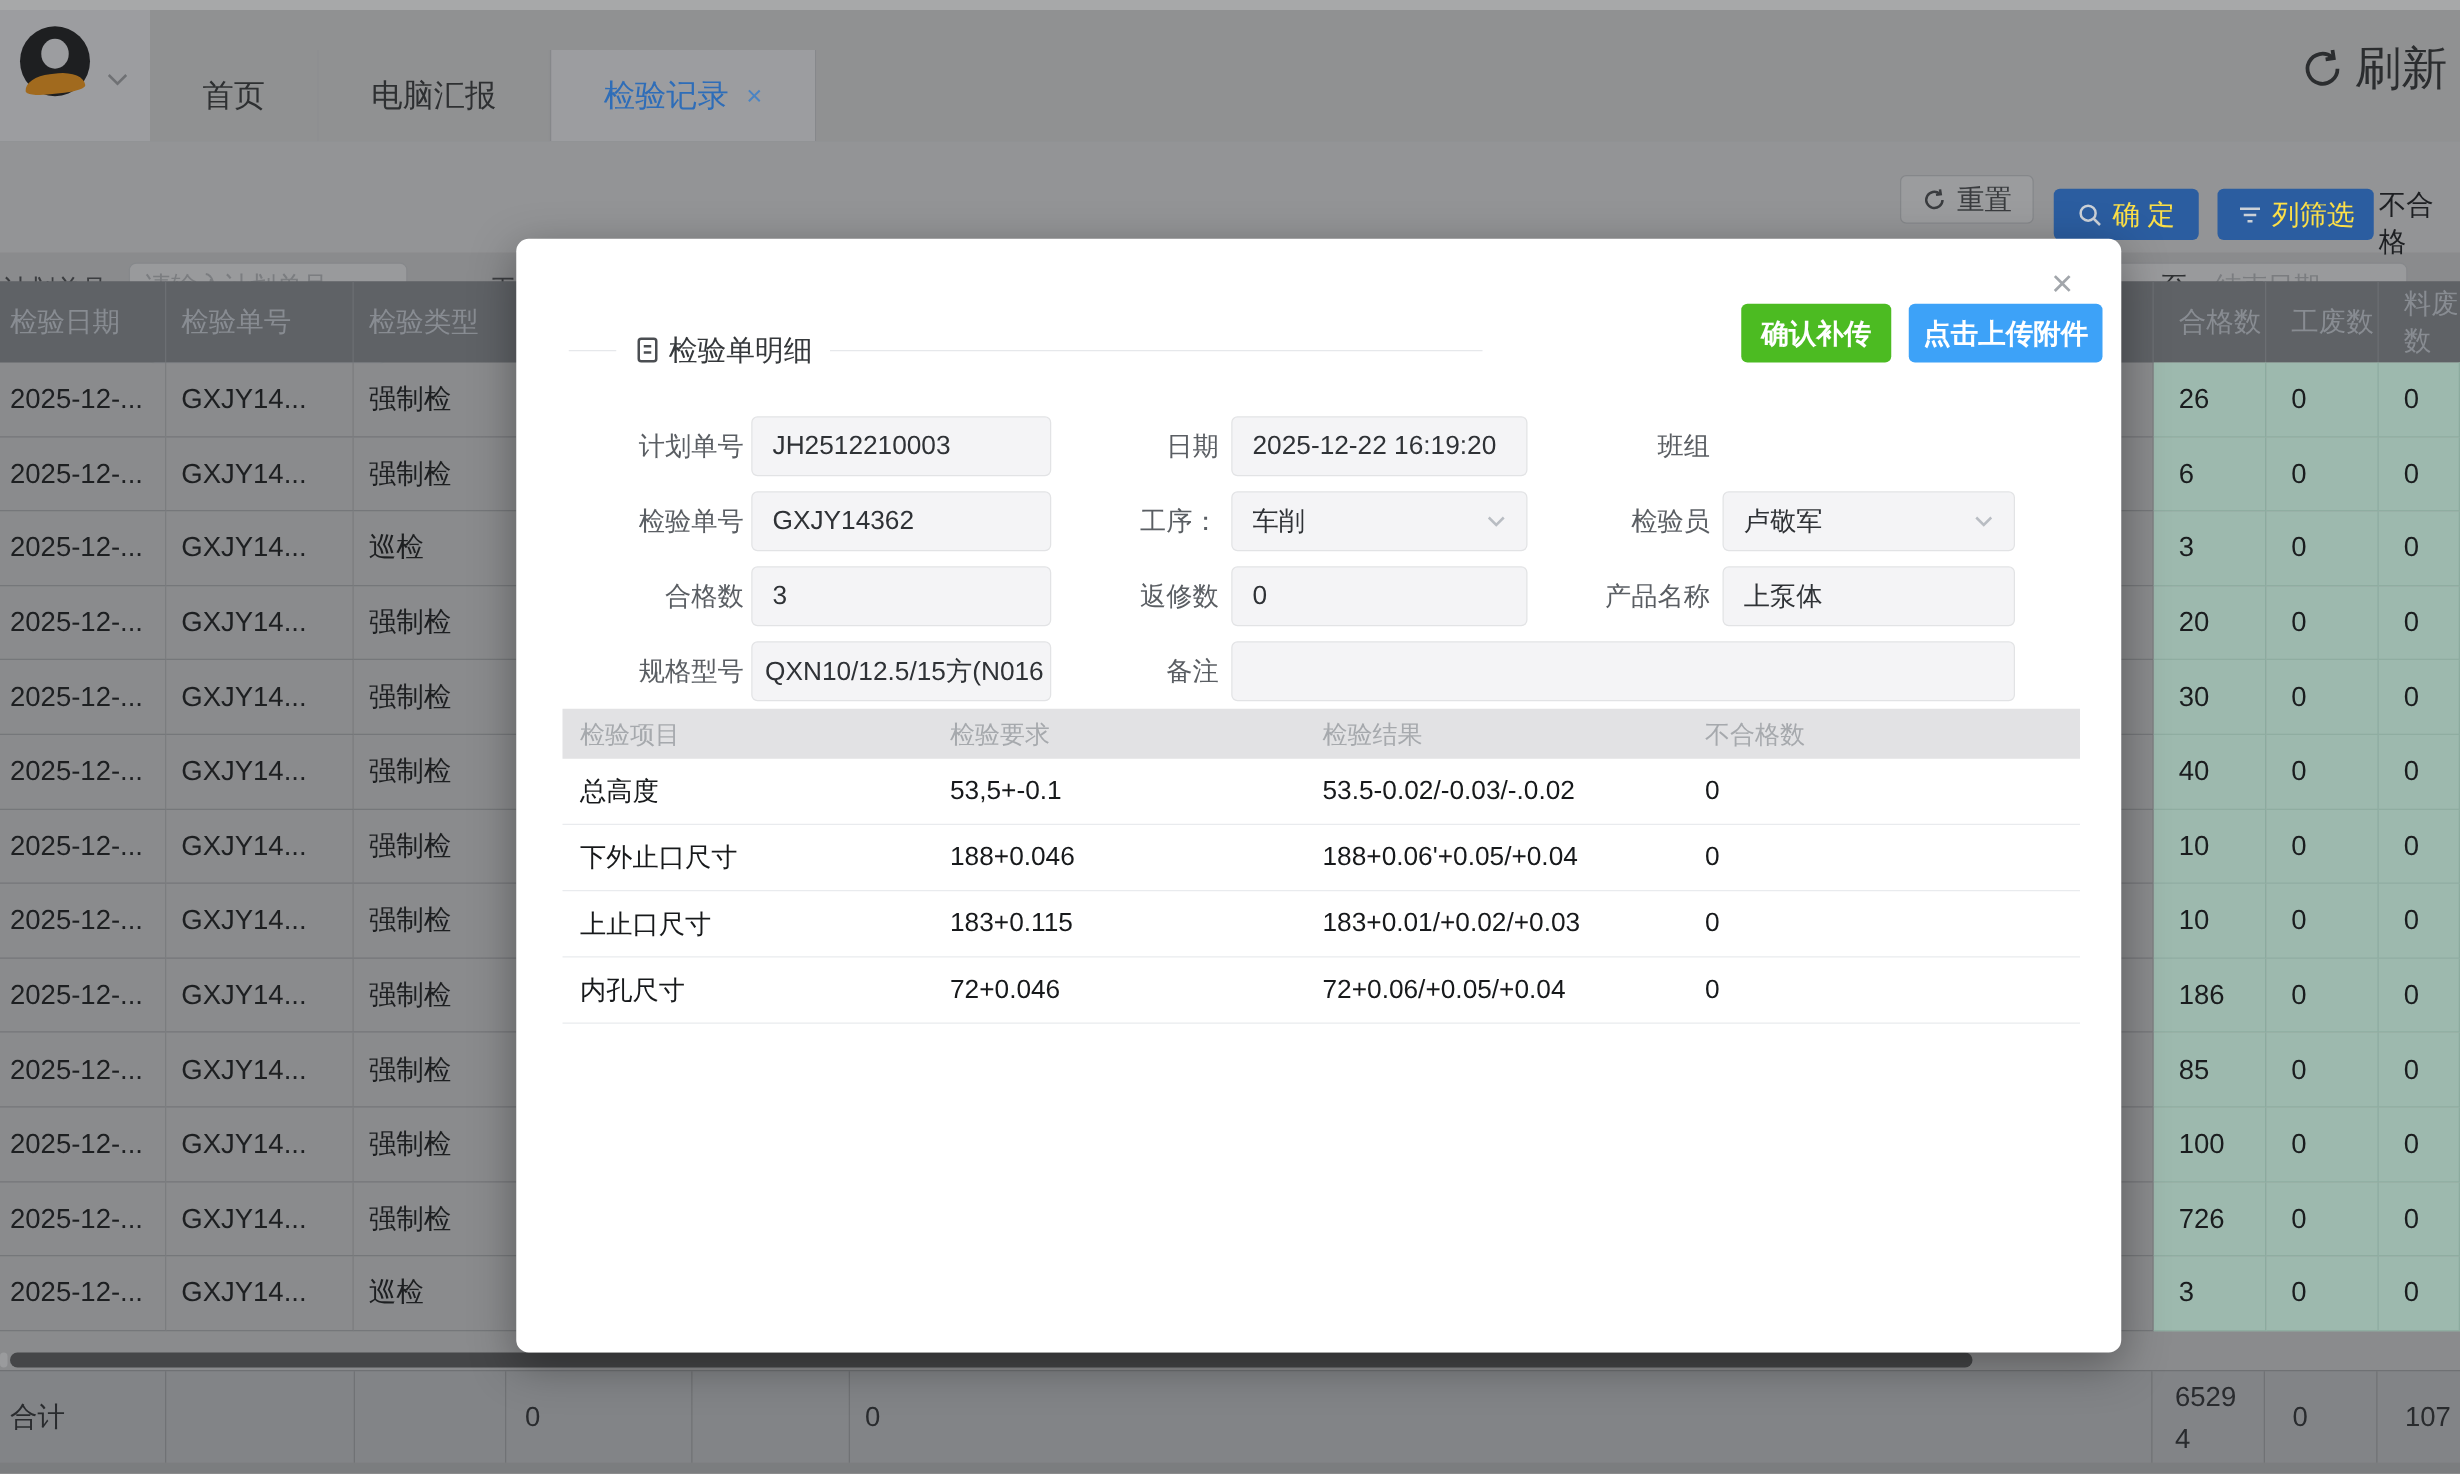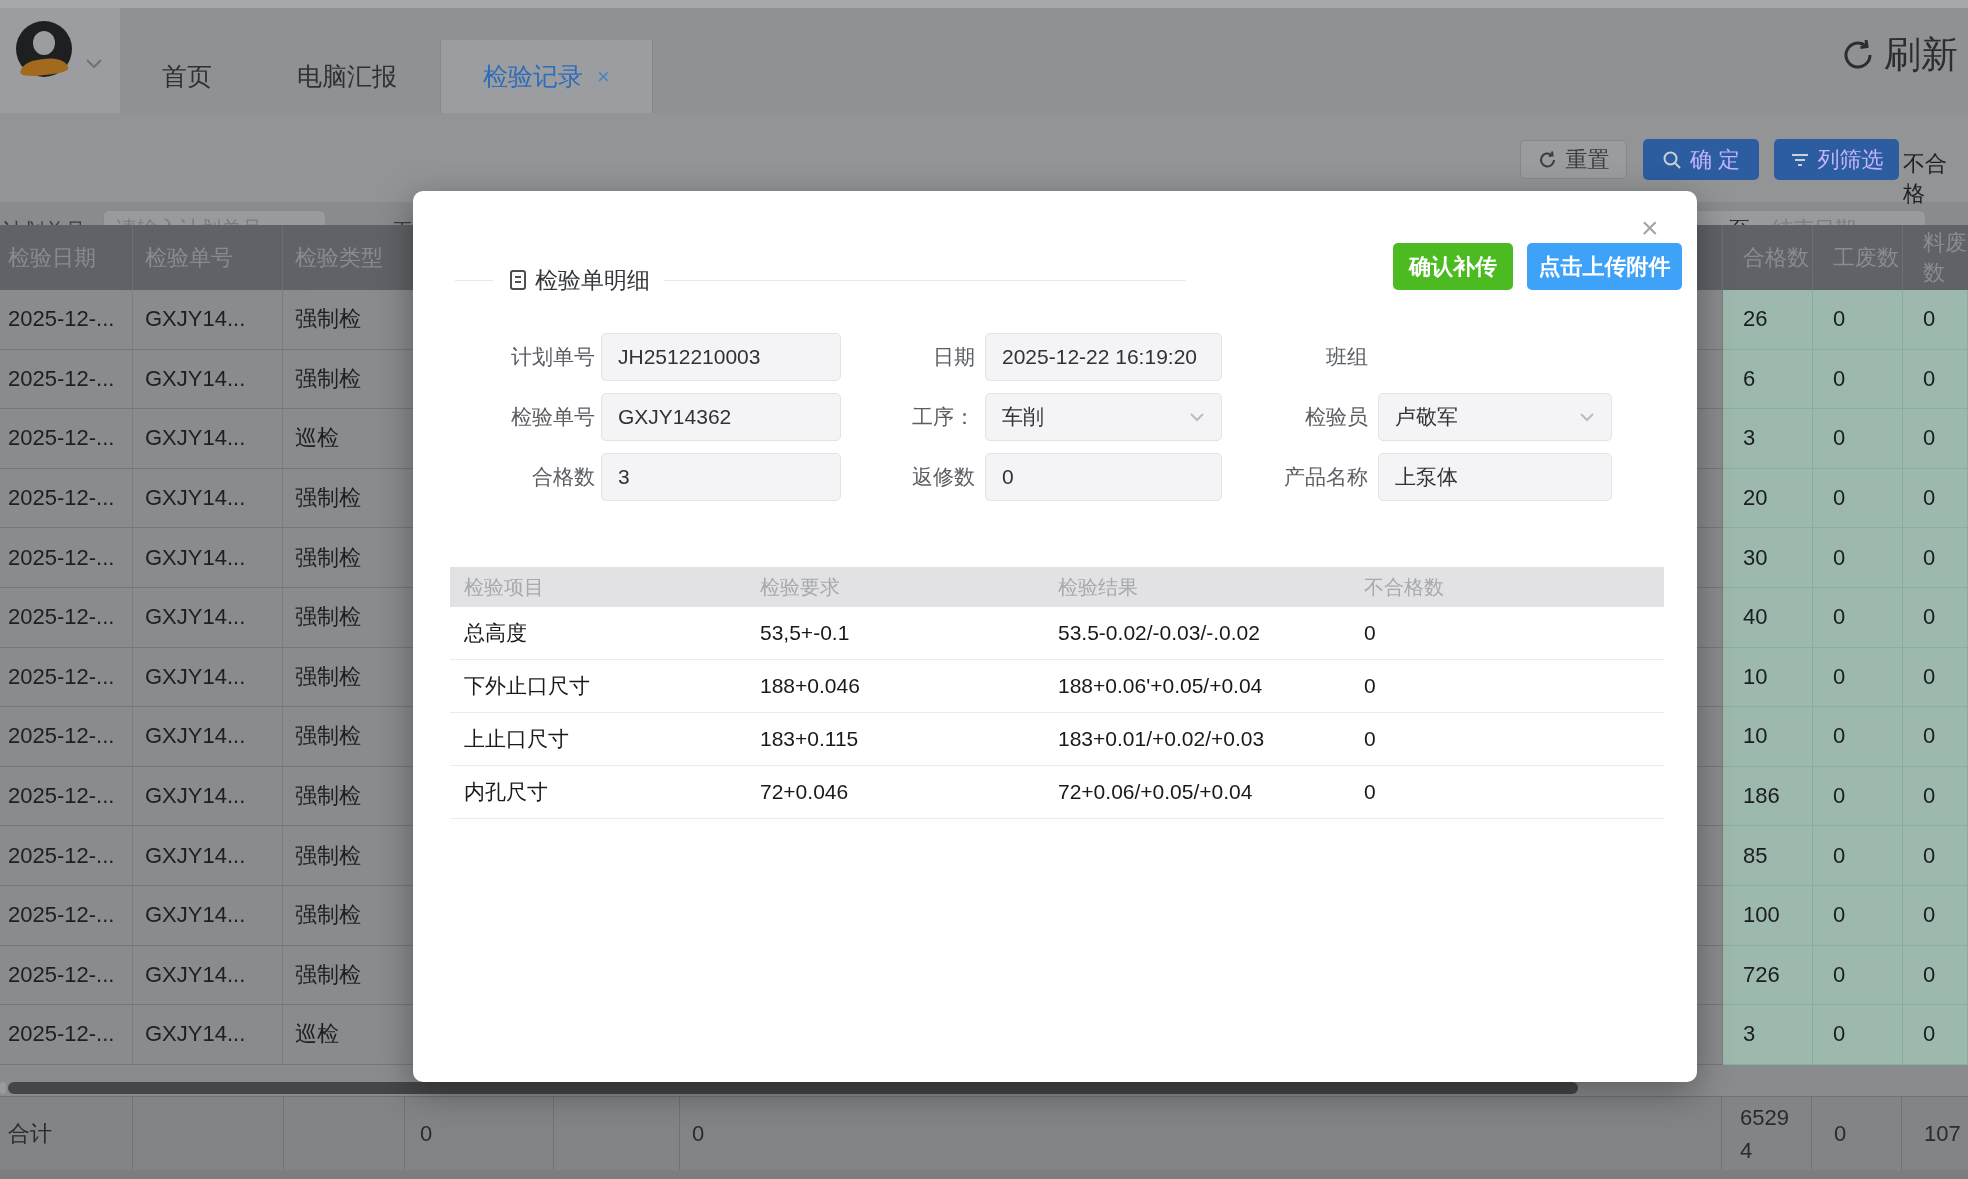--- a/index.html
+++ b/index.html
@@ -22,21 +22,21 @@
   .refresh{position:absolute;right:10px;top:22px;display:flex;align-items:center;gap:8px;color:#2b2d2f;font-size:37px;font-weight:500;}
 
   
   .filter-panel{position:absolute;left:0;top:113px;width:1968px;height:89px;background:#939496;}
   .flabel{position:absolute;font-size:21px;color:#3b3d40;text-align:right;}
   .fbox{position:absolute;height:38px;background:#999a9c;border:1px solid #86888b;border-radius:6px;box-sizing:border-box;display:flex;align-items:center;padding:0 12px;font-size:21px;color:#7b7d80;}
   .fbox .chev{margin-left:auto;}
   .row1{top:97px;} .row1l{top:104px;} .row2{top:140px;} .row2l{top:148px;}
   .btn{position:absolute;height:39px;border-radius:5px;display:flex;align-items:center;justify-content:center;gap:8px;font-size:22px;box-sizing:border-box;}
   .btn.gray{background:#9b9c9e;border:1px solid #85878a;color:#3a3c3f;}
-  .btn.blue{background:#2b5da0;color:#c4b5fd;border:none;}
+  .btn.blue{background:#2b5da0;color:#fde047;border:none;margin-top:12px;}
   .unqualified{position:absolute;font-size:22px;color:#1d1f22;font-weight:500;}
   .blue-sliver{position:absolute;left:1520px;top:178px;width:108px;height:14px;background:#2b5da0;border-radius:5px 5px 0 0;}
 
   
   .bg-head{position:absolute;top:225px;height:65px;background:#5f6266;display:flex;box-sizing:border-box;}
   .bg-head .hc{display:flex;align-items:center;font-size:22px;color:#888c92;box-sizing:border-box;border-right:1px solid #6c6f73;}
   .rows-left{position:absolute;left:0;top:290px;width:413px;}
   .rows-right{position:absolute;left:1697px;top:290px;width:271px;}
   .brow{display:flex;height:59.6px;box-sizing:border-box;}
   .brow .c{display:flex;align-items:center;font-size:22px;color:#1d1f21;box-sizing:border-box;border-bottom:1px solid #75777a;border-right:1px solid #7b7d7f;}
@@ -480,20 +480,30 @@
       <div class="m-label" style="left:482px;width:80px;">返修数</div>
       <div class="m-input" style="left:572px;width:237px;">
           <span>0</span>
         </div>
       <div class="m-label" style="left:855px;width:100px;">产品名称</div>
       <div class="m-input" style="left:965px;width:234px;">
           <span>上泵体</span>
         </div>
     </div>
 
+    <div class="f-row" style="left:0;top:322px;width:1284px;">
+      <div class="m-label" style="left:62px;width:120px;">规格型号</div>
+      <div class="m-input" style="left:188px;width:240px;padding:0 10px;">
+          <span style="white-space:nowrap;">QXN10/12.5/15方(N016</span>
+        </div>
+      <div class="m-label" style="left:482px;width:80px;">备注</div>
+      <div class="m-input" style="left:572px;width:627px;">
+          <span></span>
+        </div>
+    </div>
 
     <div class="m-table">
       <div class="m-thead">
         <div class="mc1">检验项目</div>
         <div class="mc2">检验要求</div>
         <div class="mc3">检验结果</div>
         <div class="mc4">不合格数</div>
       </div>
       <div id="m-rows">
           <div class="m-trow">

